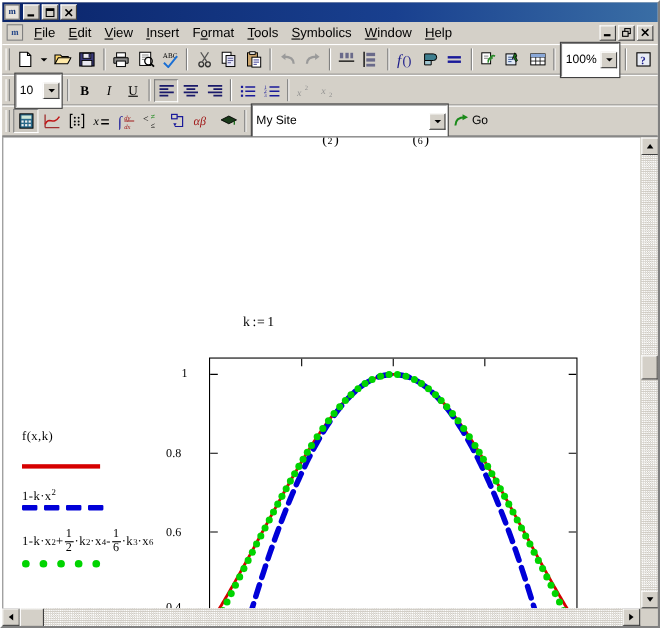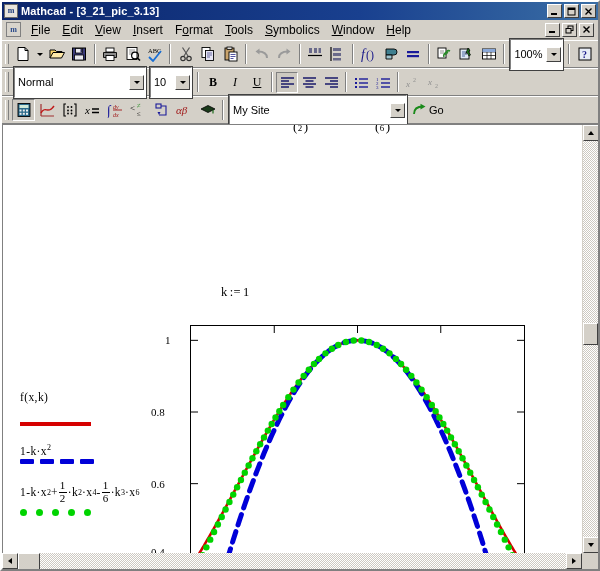--- a/index.html
+++ b/index.html
@@ -292,21 +292,20 @@
     gap: 2px;
   }
 </style>
 </head>
 <body>
 
 <div id="app">
 
   <div class="titlebar">
     <div class="tb-icon">m</div>
-    <div class="tb-title">Mathcad - [3_21_pic_3.13]</div>
     <div class="tb-buttons">
       <div class="winbtn">
         <svg width="9" height="9" viewBox="0 0 9 9">
             <rect x="1" y="6" width="6" height="2" fill="#000"></rect>
           </svg>
       </div>
       <div class="winbtn">
         <svg width="9" height="9" viewBox="0 0 9 9">
             <rect x="1" y="1" width="7" height="7" fill="none" stroke="#000" stroke-width="1"></rect>
             <rect x="1" y="1" width="7" height="2" fill="#000"></rect>
@@ -524,26 +523,20 @@
       <svg width="16" height="16" viewBox="0 0 16 16">
         <rect x="2" y="2" width="12" height="12" fill="#e8ecf5" stroke="#000" stroke-width="1"></rect>
         <text x="5" y="12" font-size="10" font-weight="bold" font-family="Liberation Serif, serif" fill="#1a1a8a">?</text>
       </svg>
     </div>
   </div>
 
   <div class="toolbar">
     <div class="grip"></div>
 
-    <div class="combo" style="width:132px;">
-      <div class="cval">Normal</div>
-      <div class="carrow">
-          <div class="tri-down"></div>
-        </div>
-    </div>
 
 
     <div class="combo" style="width:42px;">
       <div class="cval">10</div>
       <div class="carrow">
           <div class="tri-down"></div>
         </div>
     </div>
 
     <div class="tsep"></div>

